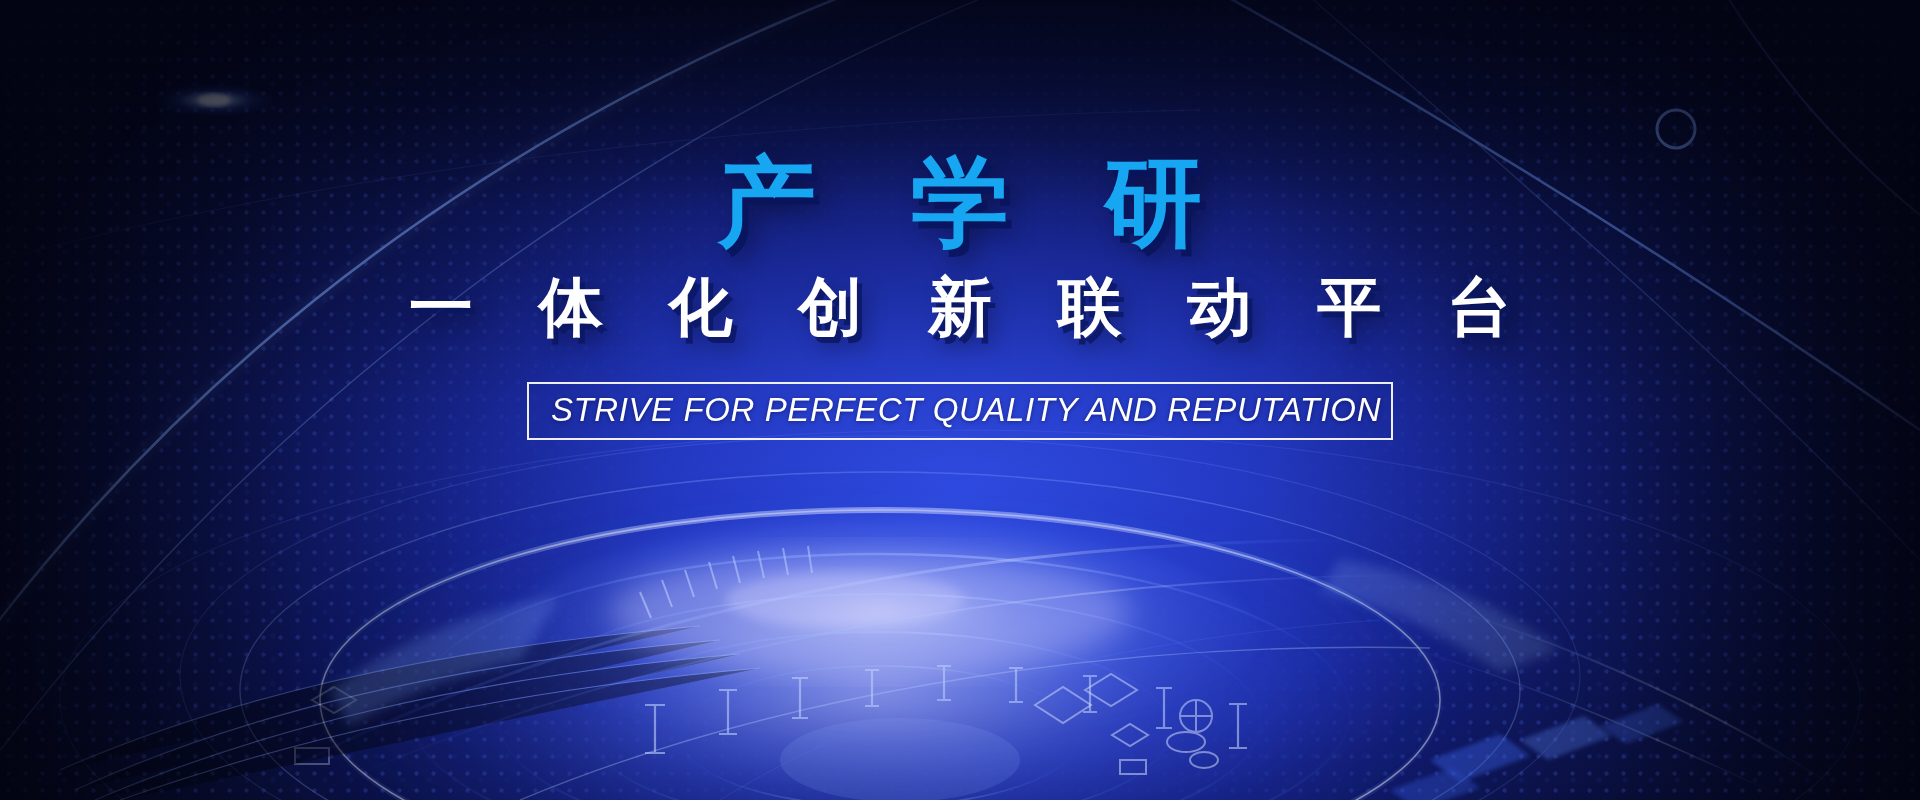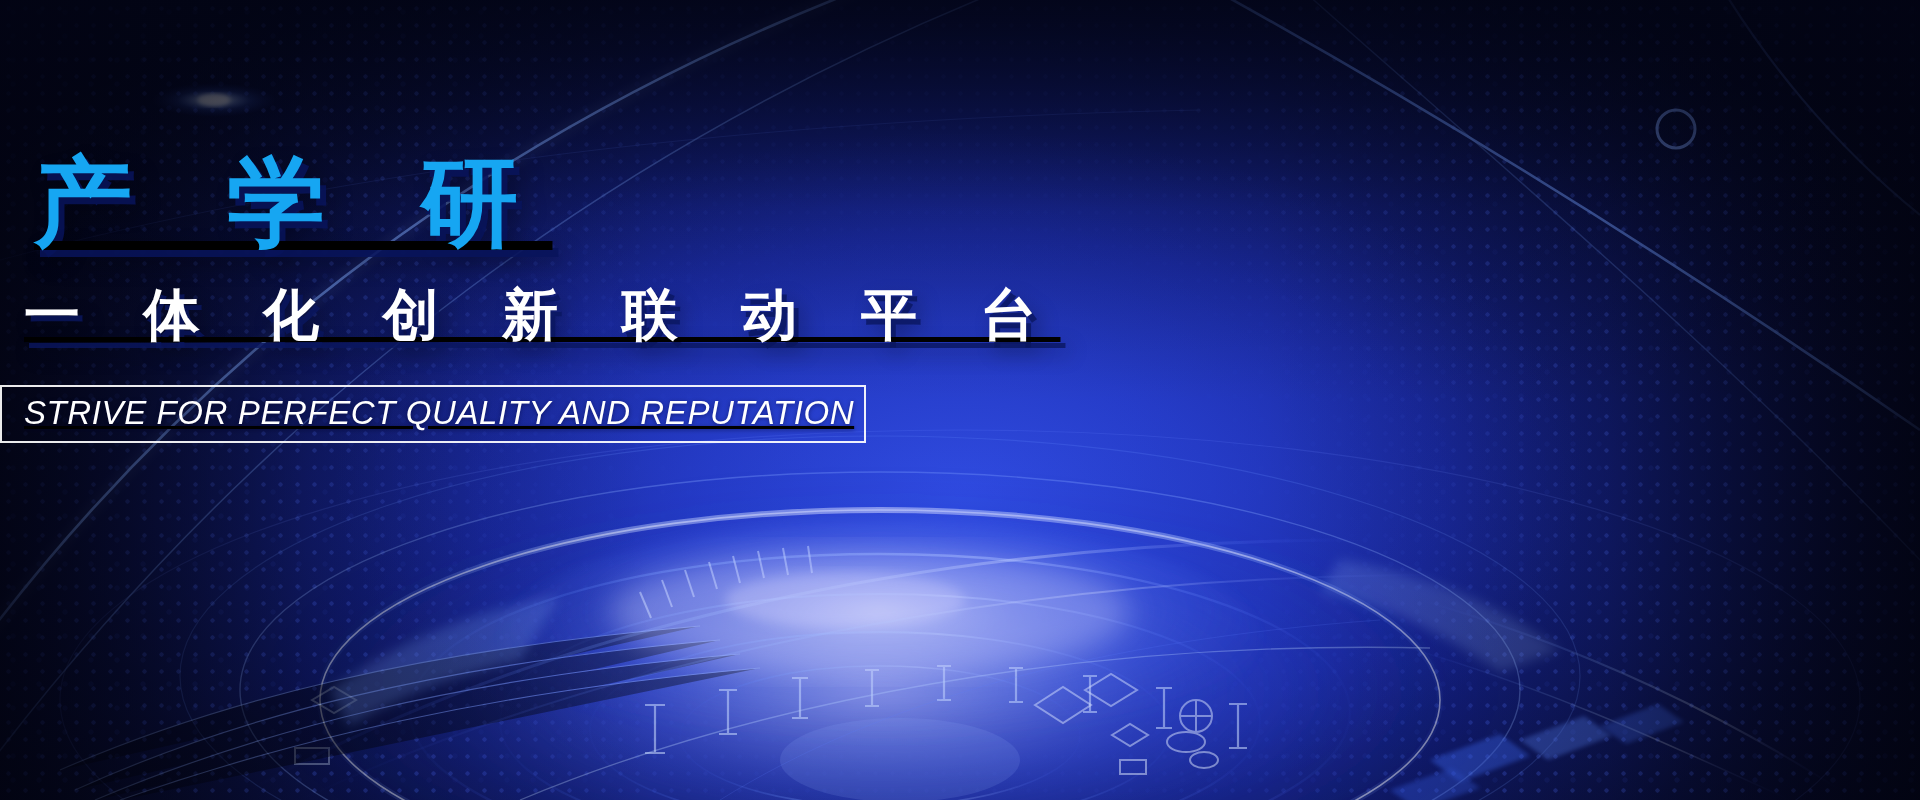--- a/index.html
+++ b/index.html
@@ -49,38 +49,37 @@
     opacity:.45;
     -webkit-mask-image:linear-gradient(105deg,#000 0%,rgba(0,0,0,.5) 26%,rgba(0,0,0,0) 44%,rgba(0,0,0,0) 58%,rgba(0,0,0,.5) 76%,#000 100%);
     mask-image:linear-gradient(105deg,#000 0%,rgba(0,0,0,.5) 26%,rgba(0,0,0,0) 44%,rgba(0,0,0,0) 58%,rgba(0,0,0,.5) 76%,#000 100%);
   }
   .bg-svg{position:absolute; inset:0; width:1920px; height:800px;}
 
   
   .content{
     position:absolute; inset:0;
     display:flex; flex-direction:column;
-    align-items:flex-start;
+    align-items:center;
     z-index:6;
-    text-decoration:underline;
   }
   .title-main{
     margin-top:150px;
     font-size:98px;
     font-weight:700;
     letter-spacing:34px;
     text-indent:34px;
     line-height:1.08;
     color:#16a6f2;
     text-shadow:6px 7px 0 rgba(8,20,92,0.85), 10px 12px 22px rgba(0,0,10,0.45);
     white-space:nowrap;
   }
   .title-sub{
-    margin-top:28px;
-    font-size:56px;
+    margin-top:16px;
+    font-size:64px;
     font-weight:700;
     letter-spacing:24px;
     text-indent:24px;
     line-height:1.12;
     color:#ffffff;
     text-shadow:5px 6px 0 rgba(10,22,96,0.80), 9px 11px 20px rgba(0,0,10,0.40);
     white-space:nowrap;
   }
   .tagline-box{
     margin-top:38px;

